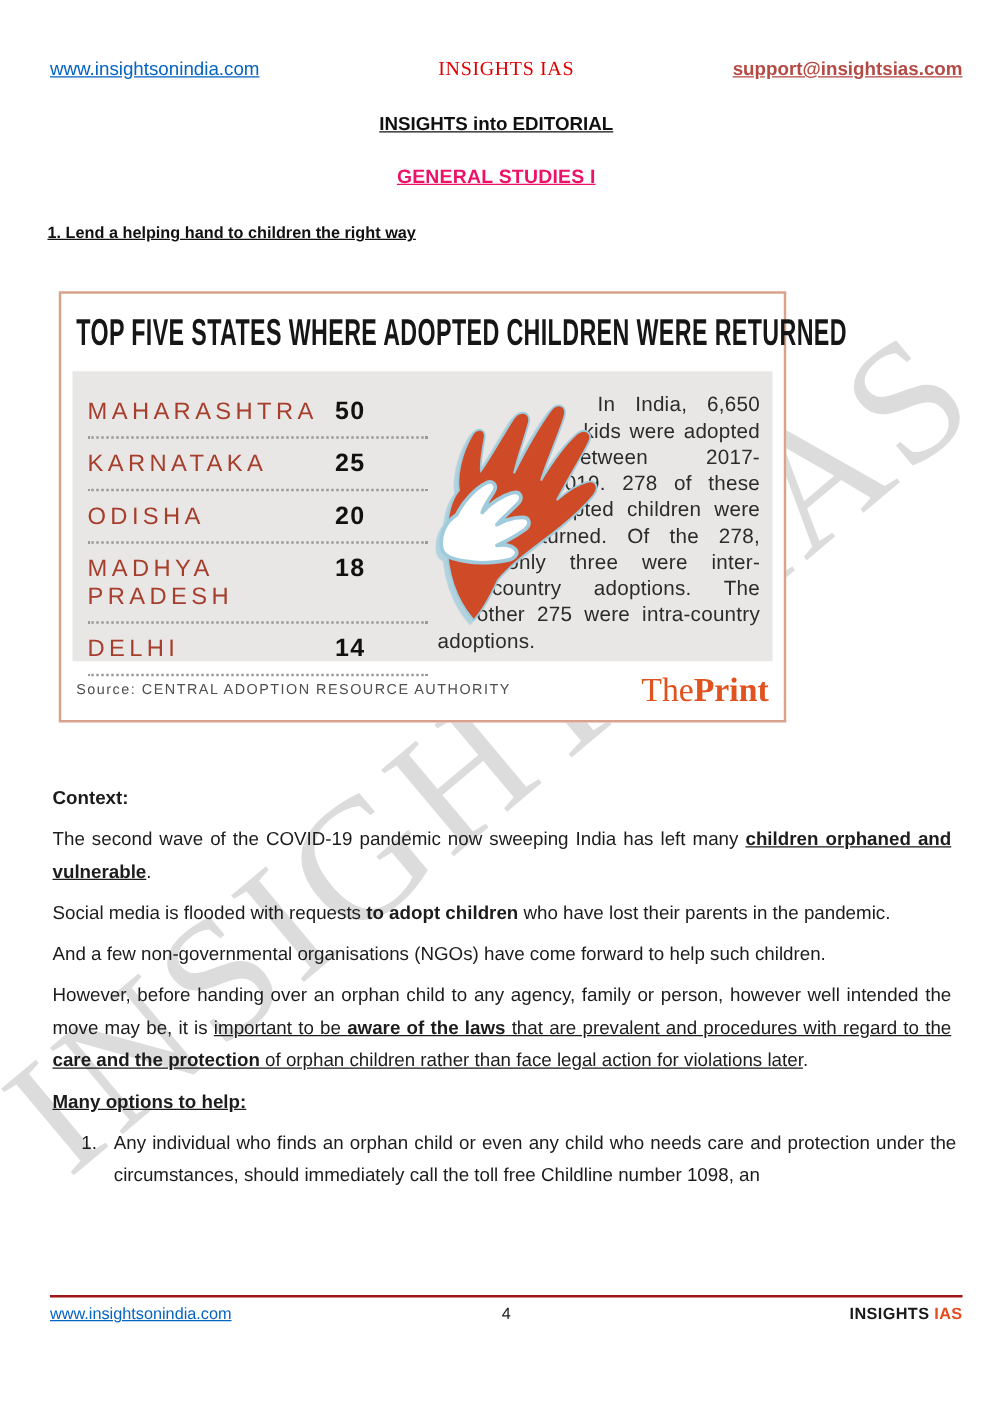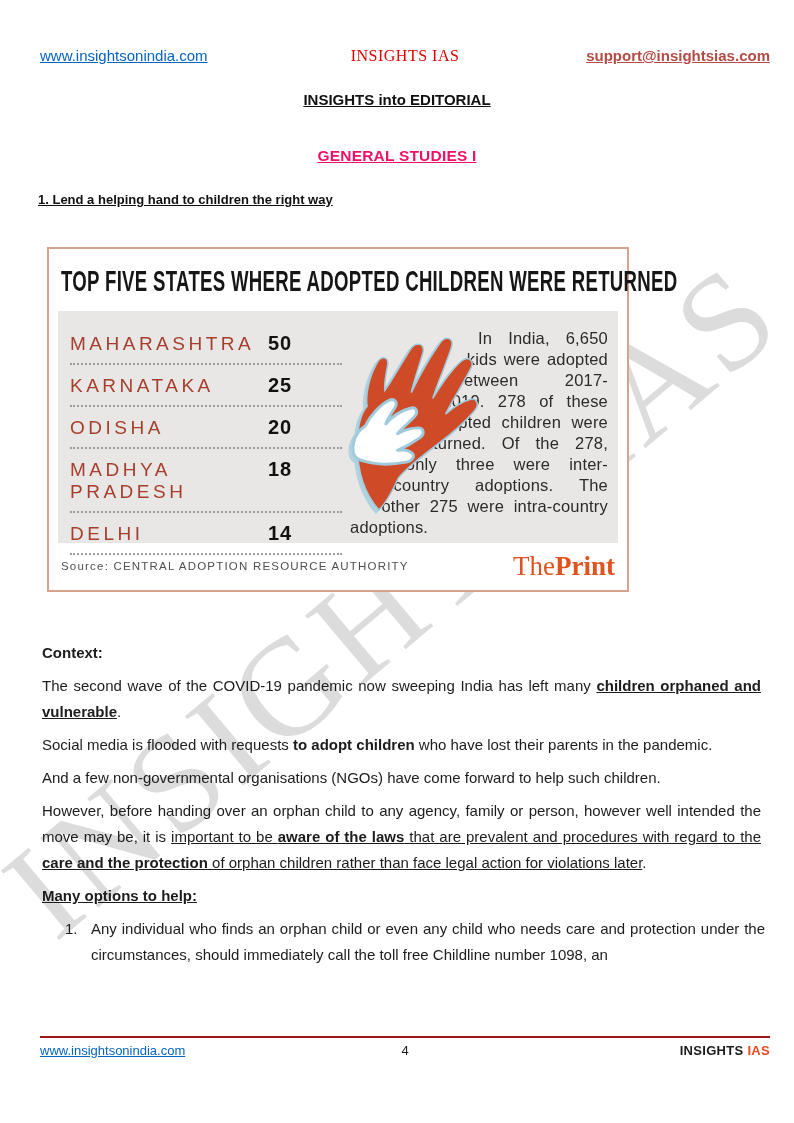--- a/index.html
+++ b/index.html
@@ -31,21 +31,21 @@
     font-family:"Liberation Serif", serif; font-size:16px;
     color:var(--header-brand-red,#e00000); letter-spacing:.5px;
   }
   a.email-link { color:var(--email-red,#b44a44); font-weight:700; text-decoration:underline; cursor:pointer; }
   
   .h-editorial {
     margin-top:26px; text-align:center; font-weight:700; font-size:15px;
     text-decoration:underline; color:#111;
   }
   .h-gs {
-    margin-top:39px; text-align:center; font-weight:700; font-size:15.5px;
+    margin-top:25px; text-align:center; font-weight:700; font-size:15.5px;
     text-decoration:underline; color:var(--pink,#ed1168); letter-spacing:.2px;
   }
   .h-article {
     margin:27px 38px 0; font-weight:700; font-size:13px;
     text-decoration:underline; color:#111;
   }
   
   .infographic {
     margin:40px 0 0 47px; width:582px; height:345px;
     border:2px solid var(--ig-border,#d8a28c); background:#fff;

